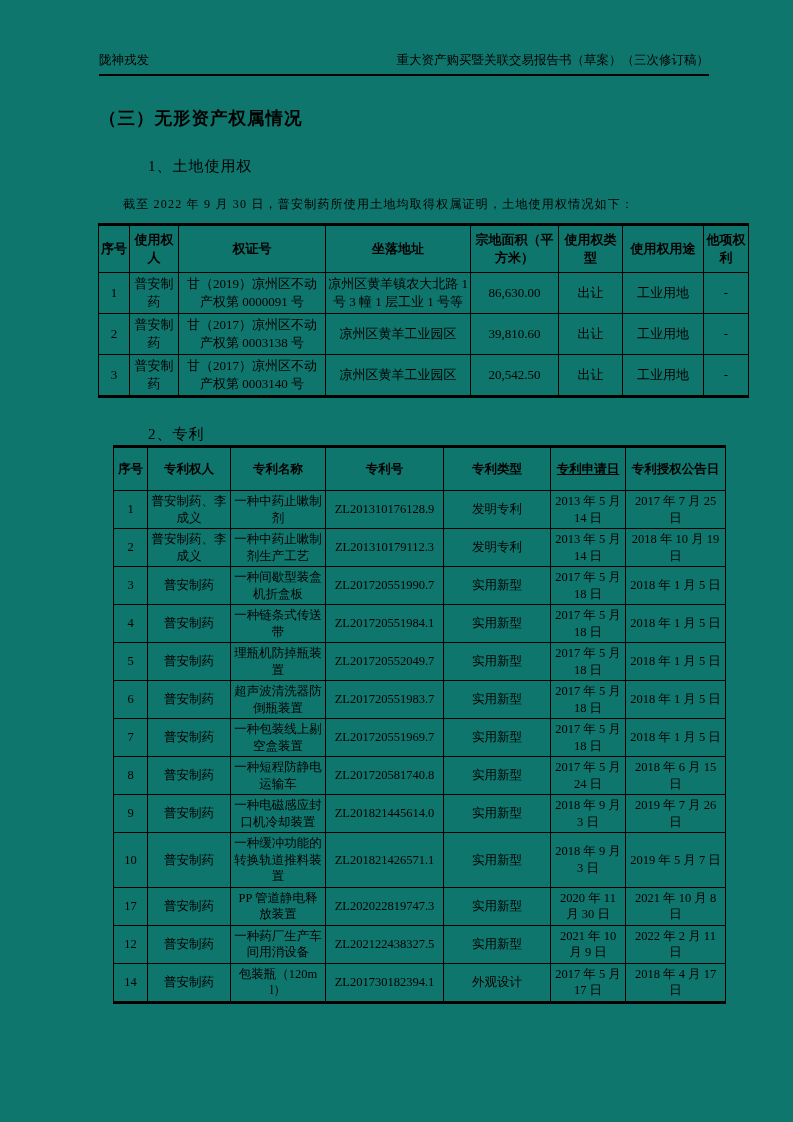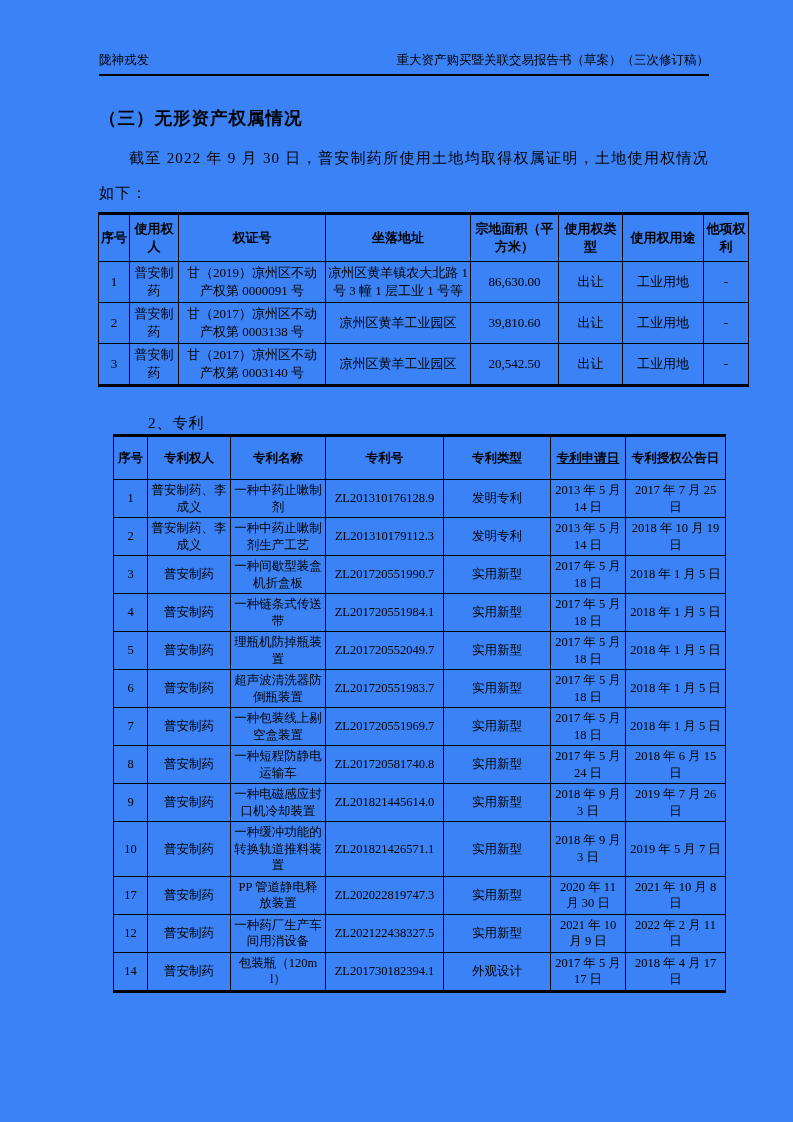--- a/index.html
+++ b/index.html
@@ -1,37 +1,37 @@
 <!DOCTYPE html>
 <html><head>
 <meta charset="utf-8">
 <style>
   html,body{margin:0;padding:0;background:#e8e8e8;}
   .page{
-    width:793px;height:1122px;margin:0 auto;background:#3b82f6;
+    width:793px;height:1122px;margin:0 auto;background:#0f766e;
     box-sizing:border-box;padding:52px 84px 0 99px;position:relative;
     font-family:"Liberation Serif","DejaVu Serif",serif;color:#000;
     overflow:hidden;
   }
   
   .doc-header{
     display:flex;justify-content:space-between;align-items:flex-end;
     font-size:12.5px;padding-bottom:5px;border-bottom:2px solid #000;
   }
   .doc-header span{white-space:nowrap;}
   
   .doc-title{
     font-family:"Liberation Sans","DejaVu Sans",sans-serif;
     font-weight:bold;font-size:17.5px;margin:30px 0 0 0;letter-spacing:1px;
   }
   .sub-heading{
     font-size:15px;font-weight:normal;margin:27px 0 0 49px;letter-spacing:1px;
   }
   .body-par{
-    font-size:15px;line-height:35px;text-align:justify;
+    font-size:12px;line-height:35px;text-align:justify;
     text-indent:2em;margin:11px 0 0 0;letter-spacing:1.2px;
   }
   
   table{
     border-collapse:collapse;table-layout:fixed;
     border-top:3px solid #000;border-bottom:3px solid #000;
     margin-top:1px;
   }
   th,td{
     border:1px solid #000;text-align:center;vertical-align:middle;
@@ -65,20 +65,21 @@
 
 <div class="page">
 
   <div class="doc-header">
     <span>陇神戎发</span>
     <span>重大资产购买暨关联交易报告书（草案）（三次修订稿）</span>
   </div>
 
   <h1 class="doc-title">（三）无形资产权属情况</h1>
 
+  <h2 class="sub-heading">1、土地使用权</h2>
 
   <p class="body-par">截至 2022 年 9 月 30 日，普安制药所使用土地均取得权属证明，土地使用权情况如下：</p>
 
   <table class="land-table">
       <thead>
         <tr>
           <th>序号</th>
           <th>使用权人</th>
           <th>权证号</th>
           <th>坐落地址</th>

